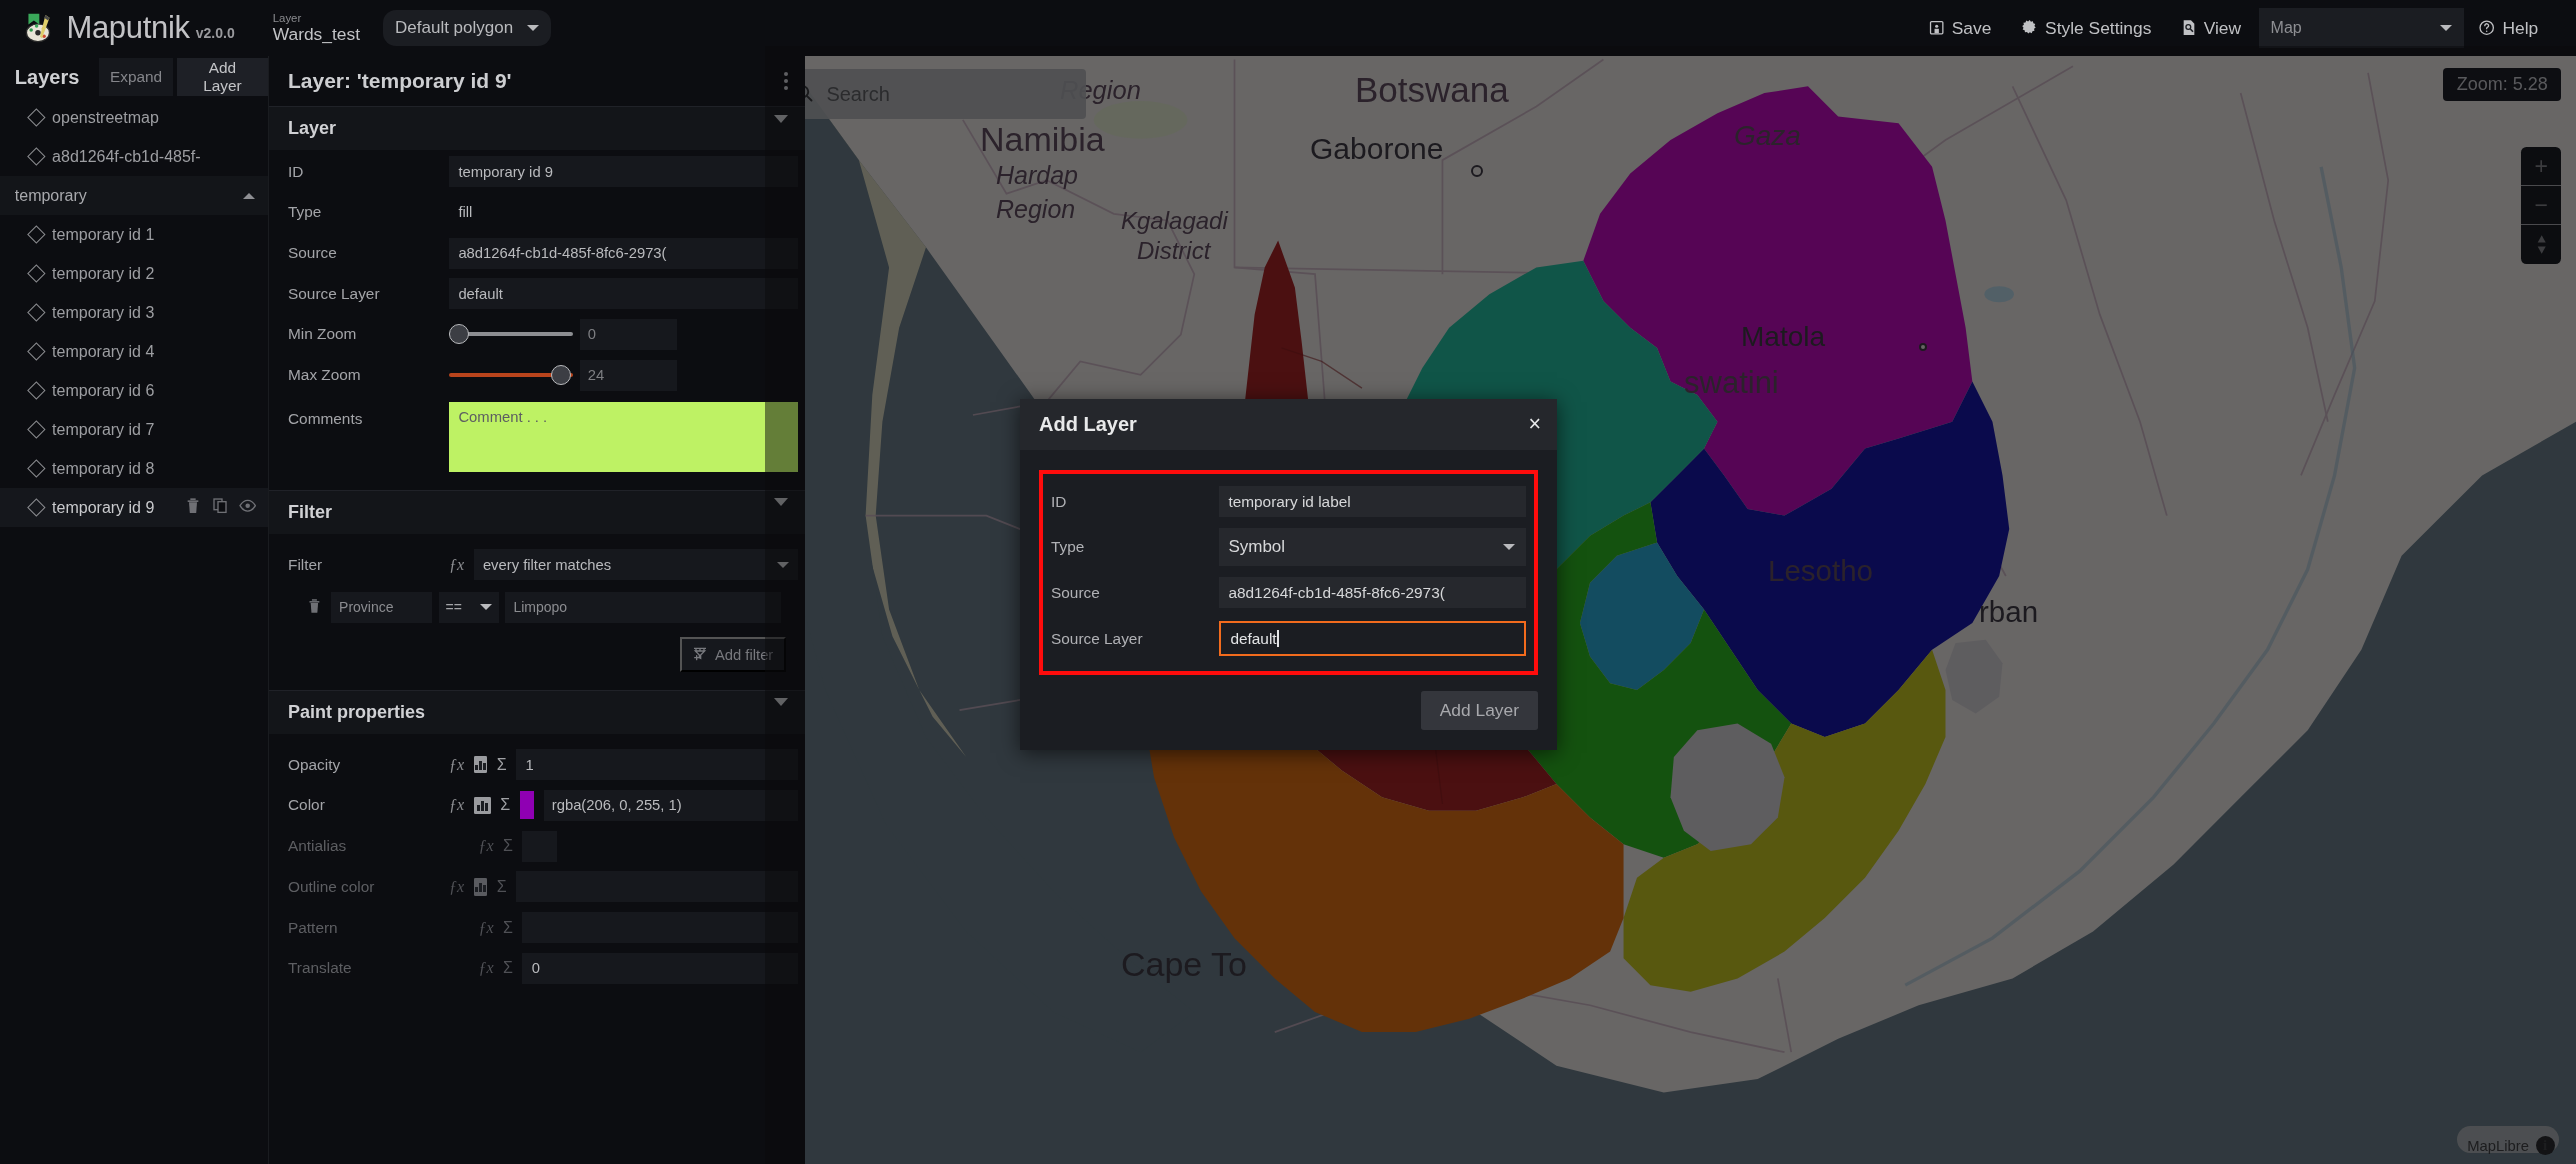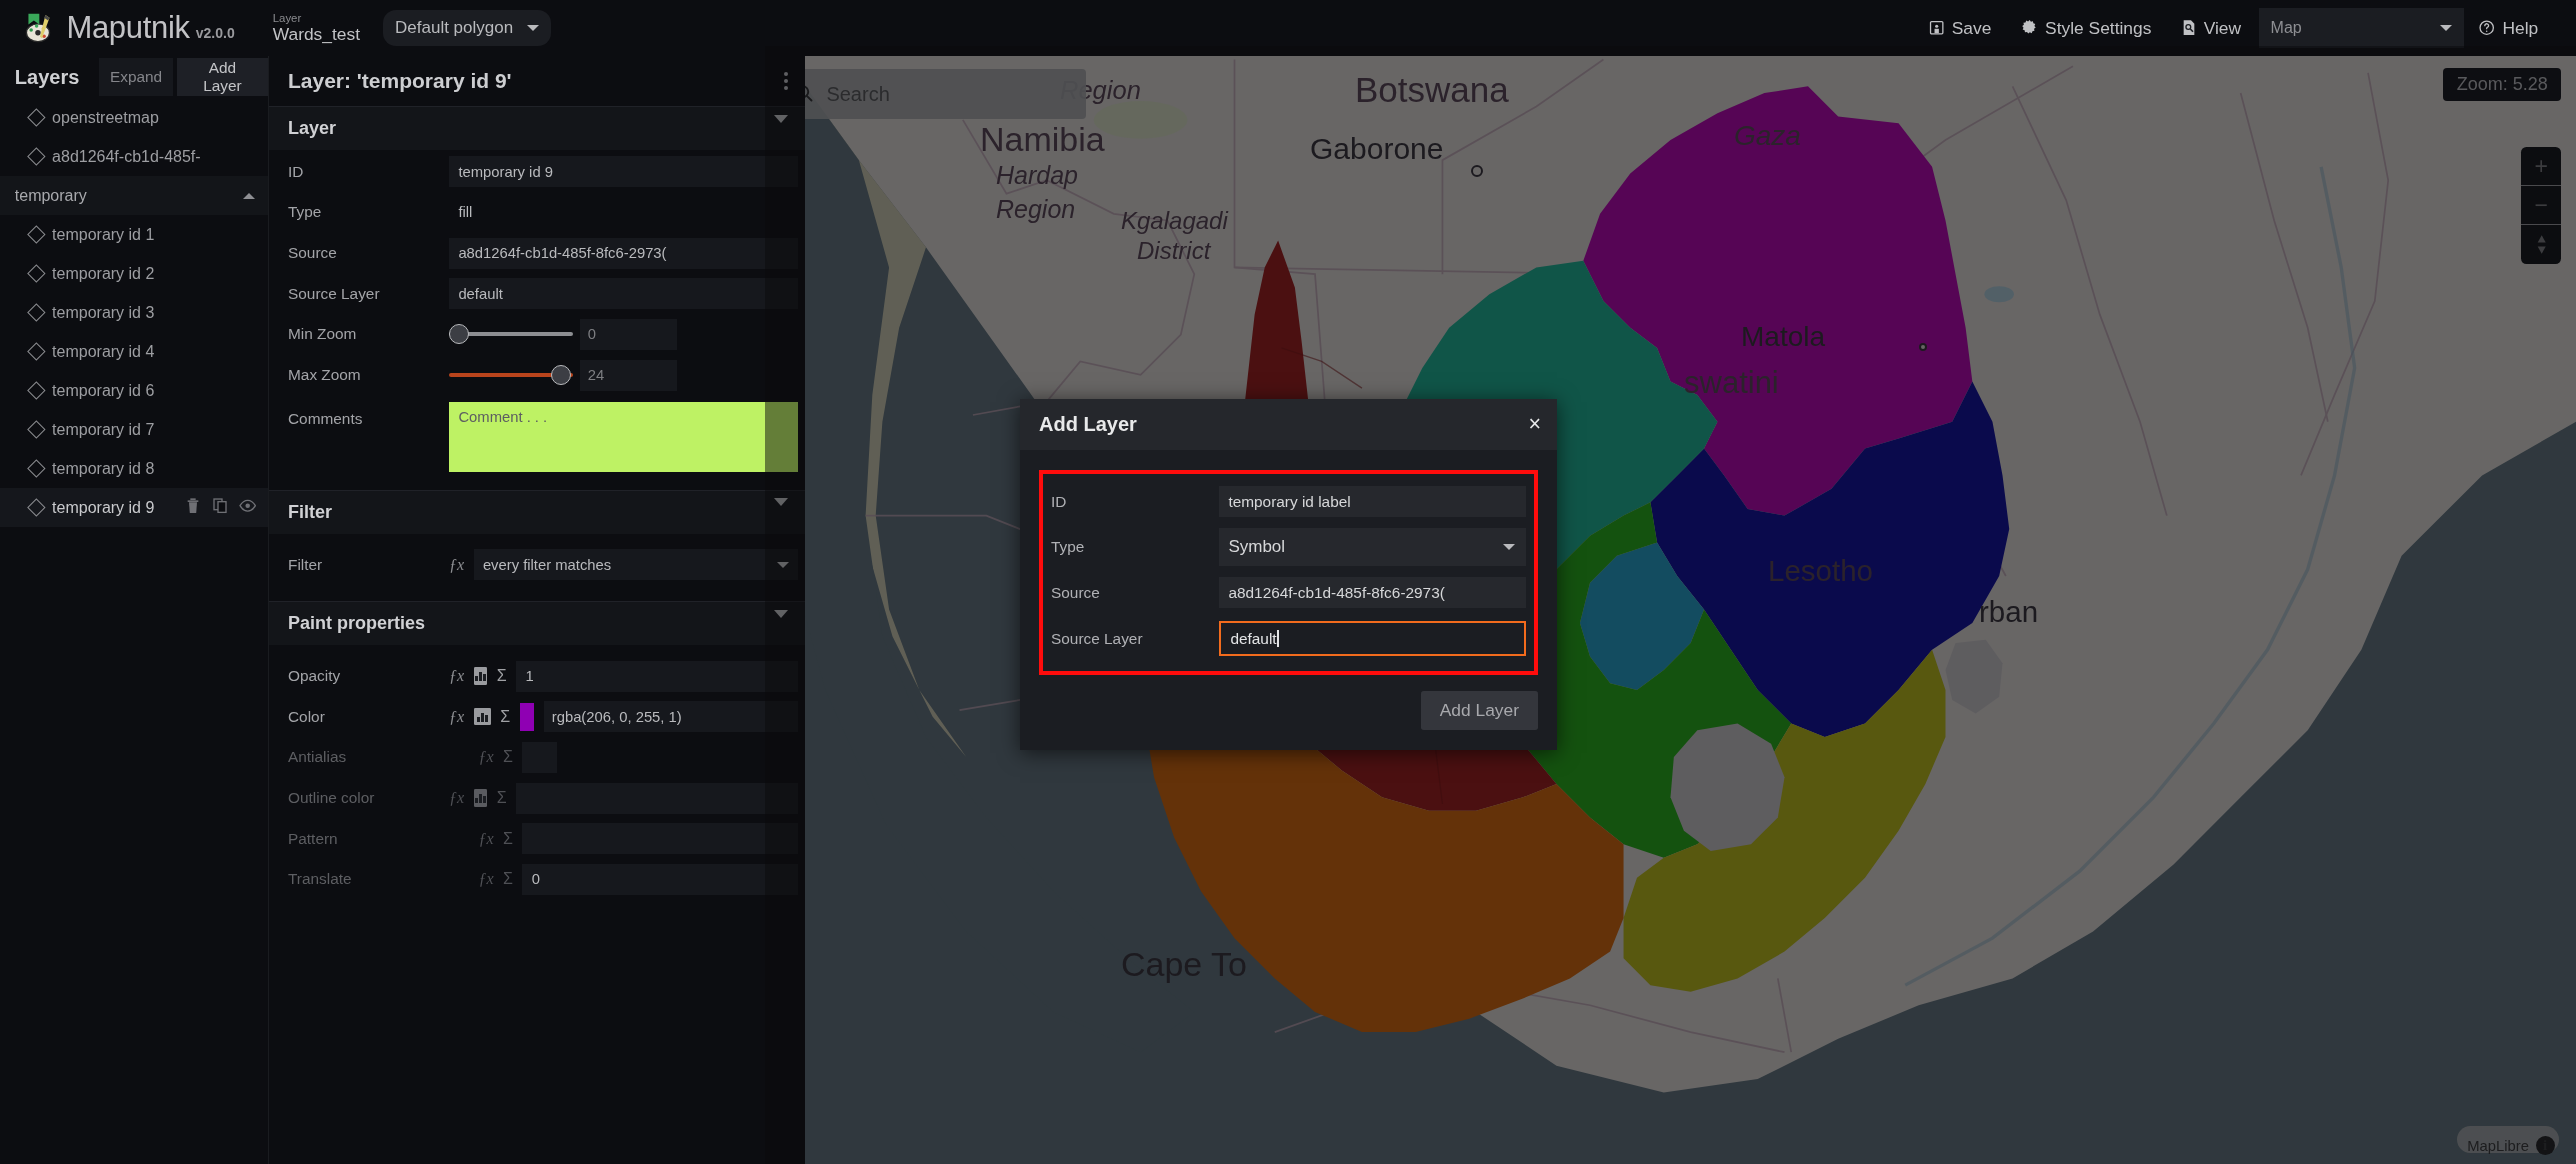--- a/index.html
+++ b/index.html
@@ -458,20 +458,46 @@
     </div>
     <div class="field" style="margin-top:12px;">
       <span class="field-label">Filter</span>
       <span class="field-ctl">
         <span class="fx">ƒx</span>
         <span class="txtinput" style="justify-content:space-between;">
           <span>every filter matches</span>
           <span class="caret"></span>
         </span>
       </span>
+    </div>
+    <div class="filter-row">
+      <span class="trash-ic">
+        <svg width="14.8" height="16" viewBox="0 0 24 26" fill="#6f7075">
+          <rect x="8" y="2" width="8" height="2.4"></rect>
+            <rect x="4" y="5" width="16" height="2.4"></rect>
+          <path d="M6 8h12l-1.2 16H7.2z"></path>
+        </svg>
+      </span>
+      <span class="f-key">Province</span>
+      <span class="f-op">
+        <span>==</span>
+        <span class="caret"></span>
+      </span>
+      <span class="f-val">Limpopo</span>
+    </div>
+    <div class="addfilter-wrap">
+      <button class="addfilter">
+        <span>
+          <svg width="16" height="16" viewBox="0 0 24 24" fill="none" stroke="#78797e" stroke-width="2">
+            <path d="M3 5h18M6 5v4M12 5v4M18 5v4M5 9h14l-6 6v5l-2-1v-4z" fill="none"></path>
+            <path d="M4 19h6M7 16v6" stroke-linecap="round"></path>
+          </svg>
+        </span>
+        <span>Add filter</span>
+      </button>
     </div>
 
     <div class="section-head" style="margin-top:17.4px;">
       <span class="t">Paint properties</span>
       <span class="c"><span class="tri-down"></span></span>
     </div>
 
     <div class="field" style="margin-top:12px;">
       <span class="field-label">Opacity</span>
       <span class="field-ctl">

